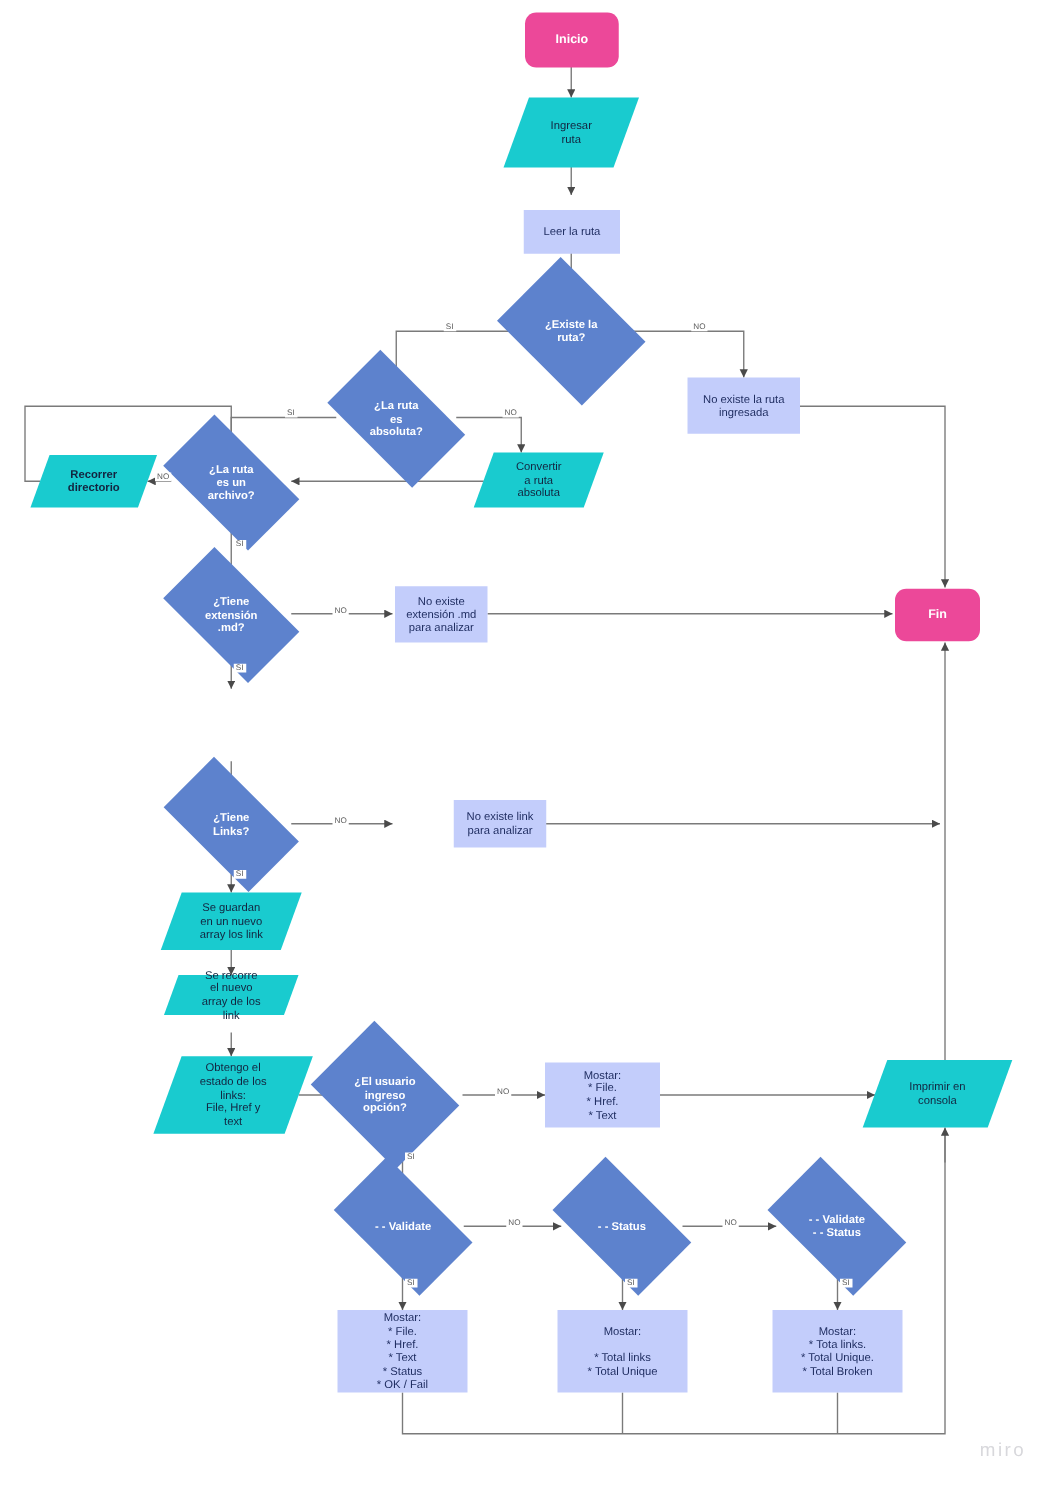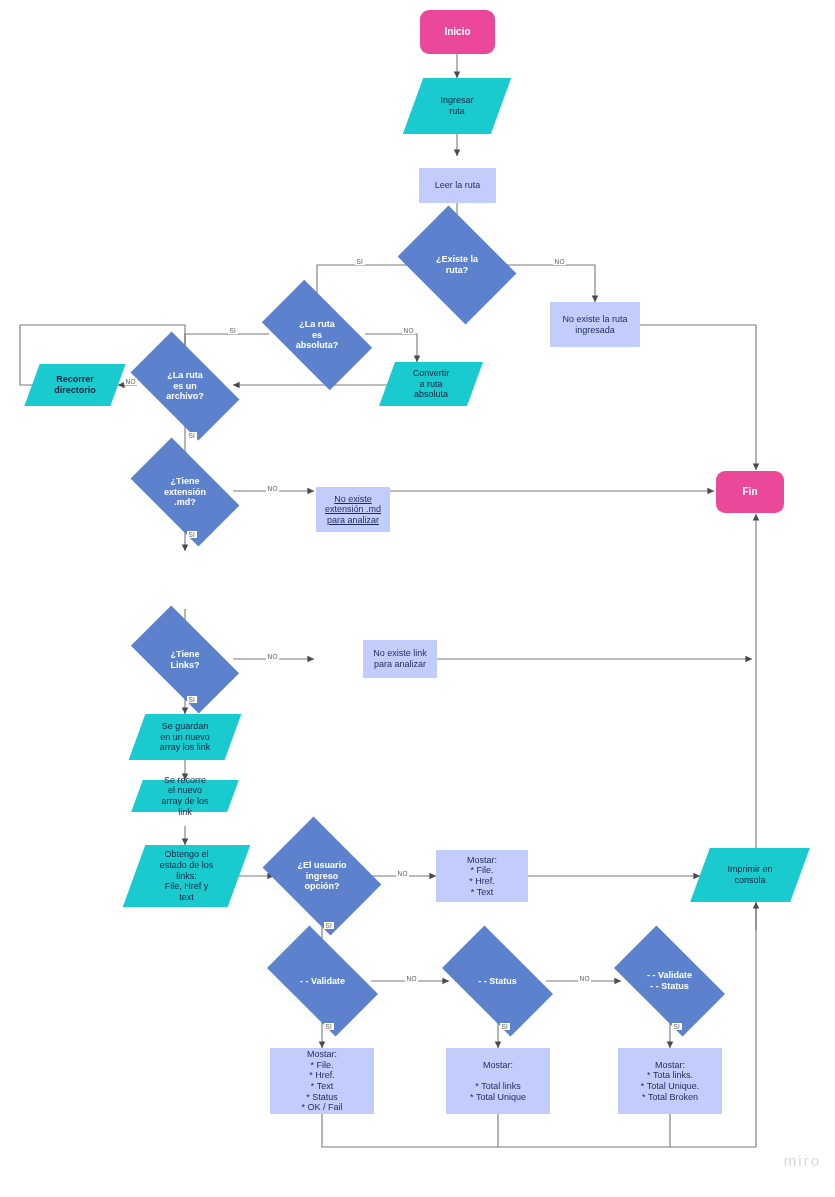--- a/index.html
+++ b/index.html
@@ -181,21 +181,21 @@
 directorio</span>
   </div>
 
   <div class="node decision" style="left:137px;top:463px;width:96px;height:58px;">
     <span class="dia"></span>
     <span class="dtxt lbl">¿Tiene
 extensión
 .md?</span>
   </div>
 
-  <div class="node process" style="left:316px;top:487px;width:74px;height:45px;text-decoration:underline;">
+  <div class="node process" style="left:316px;top:469px;width:74px;height:45px;">
     <span class="lbl">No existe
 extensión .md
 para analizar</span>
   </div>
 
 
   <div class="node decision" style="left:137px;top:631px;width:96px;height:57px;">
     <span class="dia"></span>
     <span class="dtxt lbl">¿Tiene
 Links?</span>
@@ -223,21 +223,21 @@
 
   <div class="node io" style="left:134px;top:845px;width:105px;height:62px;align-items:center;">
     <span class="par"></span>
     <span class="itxt lbl">Obtengo el
 estado de los
 links:
 File, Href y
 text</span>
   </div>
 
-  <div class="node decision" style="left:274px;top:840px;width:96px;height:72px;">
+  <div class="node decision" style="left:260px;top:840px;width:96px;height:72px;">
     <span class="dia"></span>
     <span class="dtxt lbl">¿El usuario
 ingreso
 opción?</span>
   </div>
 
   <div class="node process" style="left:436px;top:850px;width:92px;height:52px;">
     <span class="lbl">Mostar:
 * File.
 * Href.

